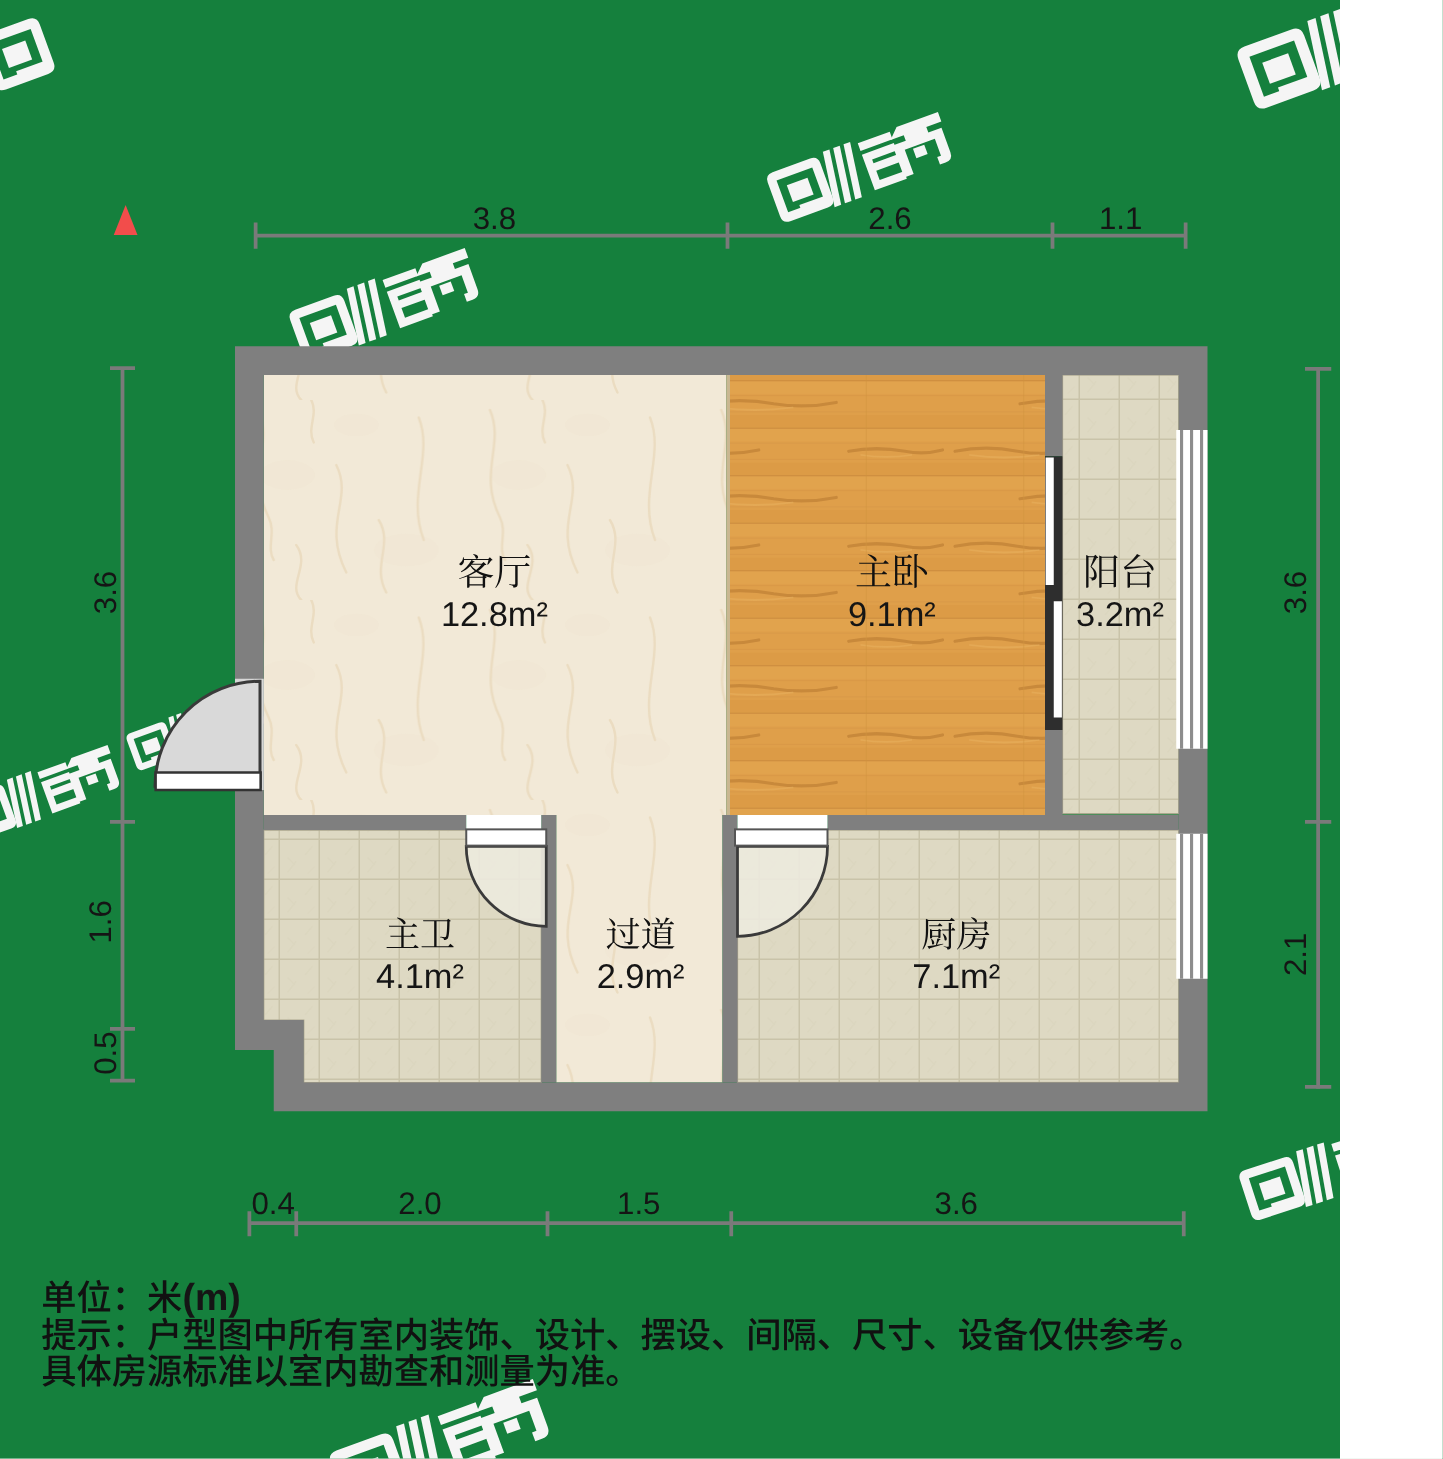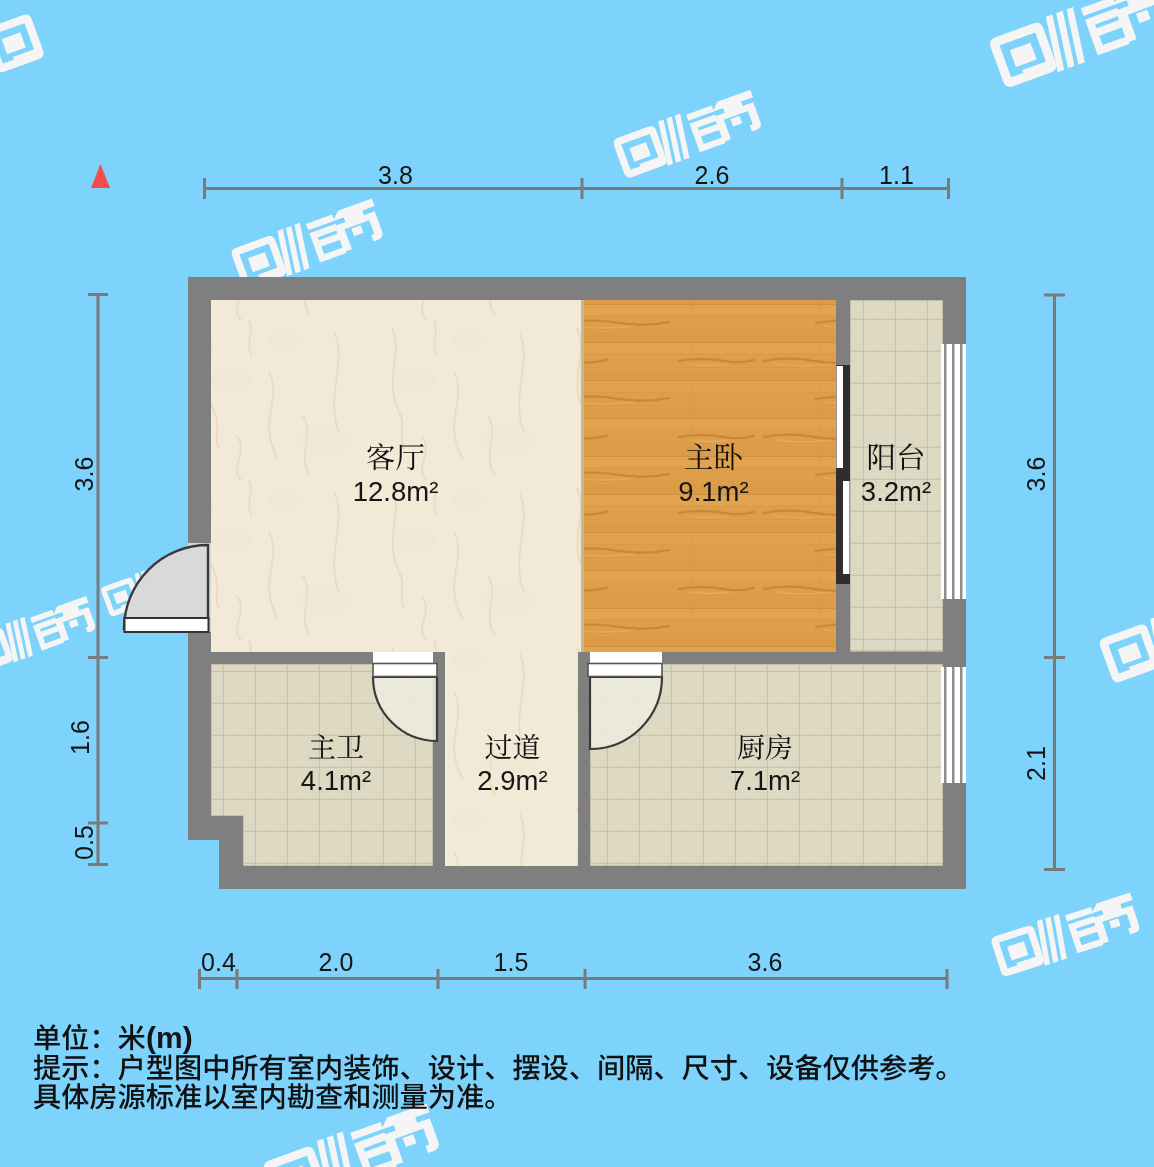--- a/index.html
+++ b/index.html
@@ -1,15 +1,15 @@
 <!DOCTYPE html>
 <html><head><meta charset="utf-8">
 <style>
 html,body{margin:0;padding:0;background:#fff}
-#page{position:relative;width:1154px;height:1167px;background:#7dd3fc;overflow:hidden;font-family:"Liberation Sans", sans-serif}
+#page{position:relative;width:1072px;height:1167px;background:#15803d;overflow:hidden;font-family:"Liberation Sans", sans-serif}
 </style></head>
 <body>
 
 <div id="page">
 <svg width="1154" height="1167" viewBox="0 0 1154 1167">
 <defs>
 
 <pattern id="marble" width="185" height="160" patternUnits="userSpaceOnUse">
  <rect width="185" height="160" fill="#f2e9d7"></rect>
  <g fill="none" stroke="#e0c89e" stroke-width="2" opacity="0.38" stroke-linecap="round">

